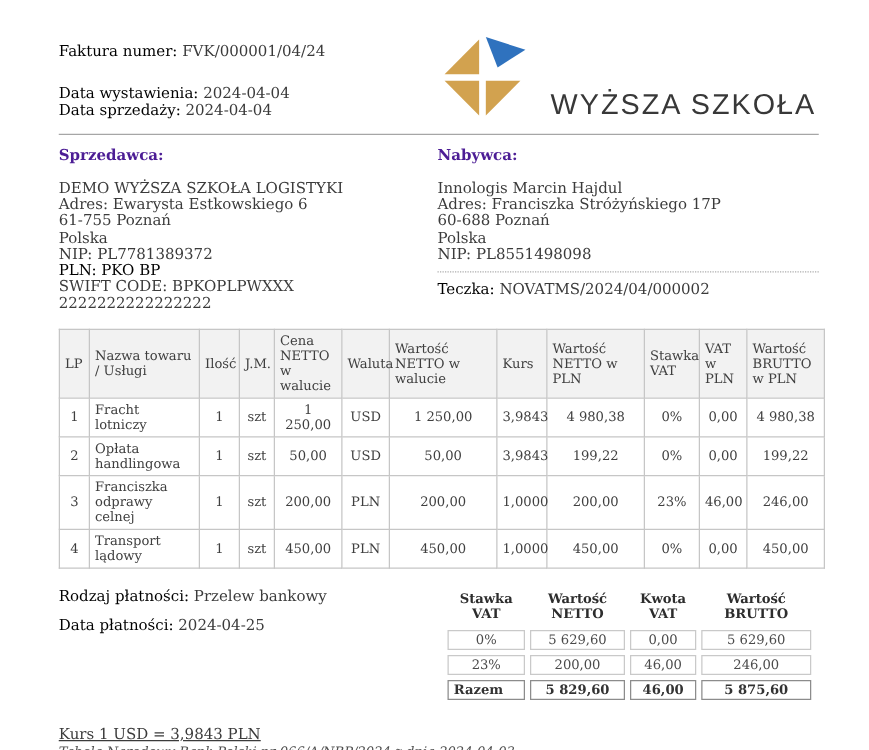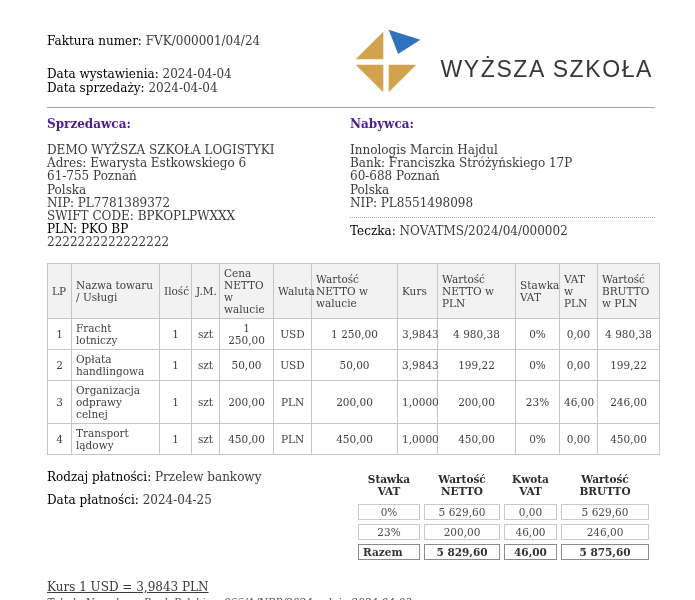--- a/index.html
+++ b/index.html
@@ -9,21 +9,21 @@
     color:#3b3b3b;font-size:12px;
   }
   .page{padding:26px 40px 0 47px;}
   b,.bold{font-weight:normal;color:#000000;}
 
   
   .hdr{display:flex;justify-content:space-between;align-items:flex-start;}
   .meta{padding-top:8px;}
   .meta .line{line-height:14px;}
   .meta .gap{height:19px;}
-  .logo{display:flex;align-items:center;margin-right:2px;}
+  .logo{display:flex;align-items:flex-end;margin-right:2px;}
   .logo svg{display:block;margin-top:3px;}
   .logo-text{margin-left:16px;margin-top:17px;color:#383838;
     font-family:"Liberation Sans", sans-serif;text-align:center;}
   .logo-text .l1{font-size:23px;letter-spacing:1.6px;line-height:24px;font-weight:400;white-space:nowrap;}
   .logo-text .l2{font-size:30px;letter-spacing:2px;line-height:28px;font-weight:400;}
 
   .rule{border:0;border-top:1px solid #a6a6a6;height:0;margin:0;}
   .rule-hdr{margin-top:12px;}
 
   
@@ -99,30 +99,30 @@
 
   <div class="parties">
     <div class="party party-l">
       <div class="head">Sprzedawca:</div>
       <div class="blank"></div>
       <div class="line">DEMO WYŻSZA SZKOŁA LOGISTYKI</div>
       <div class="line">Adres: Ewarysta Estkowskiego 6</div>
       <div class="line">61-755 Poznań</div>
       <div class="line">Polska</div>
       <div class="line">NIP: PL7781389372</div>
+      <div class="line bold">PLN: PKO BP</div>
       <div class="line">SWIFT CODE: BPKOPLPWXXX</div>
-      <div class="line bold">PLN: PKO BP</div>
       <div class="line">2222222222222222</div>
     </div>
 
     <div class="party party-r">
       <div class="head">Nabywca:</div>
       <div class="blank"></div>
       <div class="line">Innologis Marcin Hajdul</div>
-      <div class="line">Bank: Franciszka Stróżyńskiego 17P</div>
+      <div class="line">Adres: Franciszka Stróżyńskiego 17P</div>
       <div class="line">60-688 Poznań</div>
       <div class="line">Polska</div>
       <div class="line">NIP: PL8551498098</div>
       <div class="dotted"></div>
       <div class="line">
         <b>Teczka:</b>
         <span>NOVATMS/2024/04/000002</span>
       </div>
     </div>
   </div>
@@ -182,21 +182,21 @@
         <td>USD</td>
         <td>50,00</td>
         <td>3,9843</td>
         <td>199,22</td>
         <td>0%</td>
         <td>0,00</td>
         <td>199,22</td>
       </tr>
       <tr>
         <td>3</td>
-        <td class="name">Organizacja odprawy celnej</td>
+        <td class="name">Franciszka odprawy celnej</td>
         <td>1</td>
         <td>szt</td>
         <td>200,00</td>
         <td>PLN</td>
         <td>200,00</td>
         <td>1,0000</td>
         <td>200,00</td>
         <td>23%</td>
         <td>46,00</td>
         <td>246,00</td>

